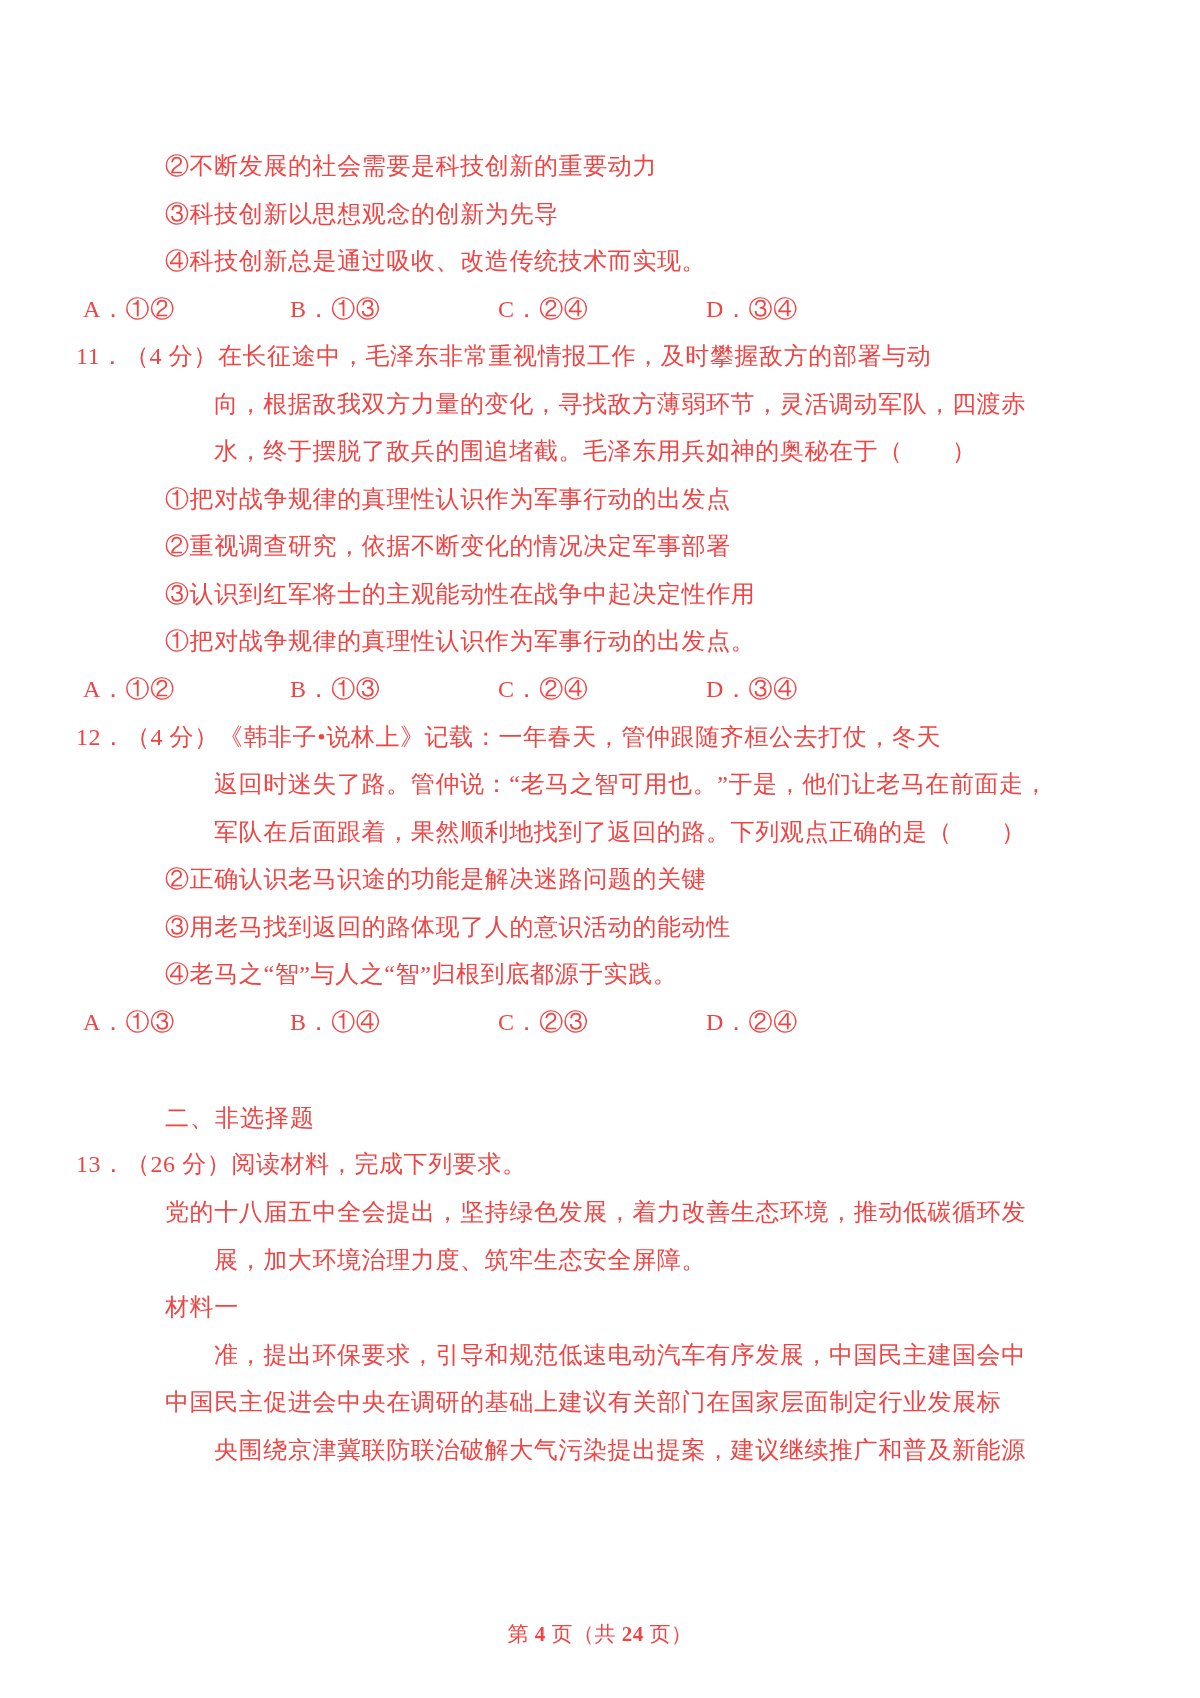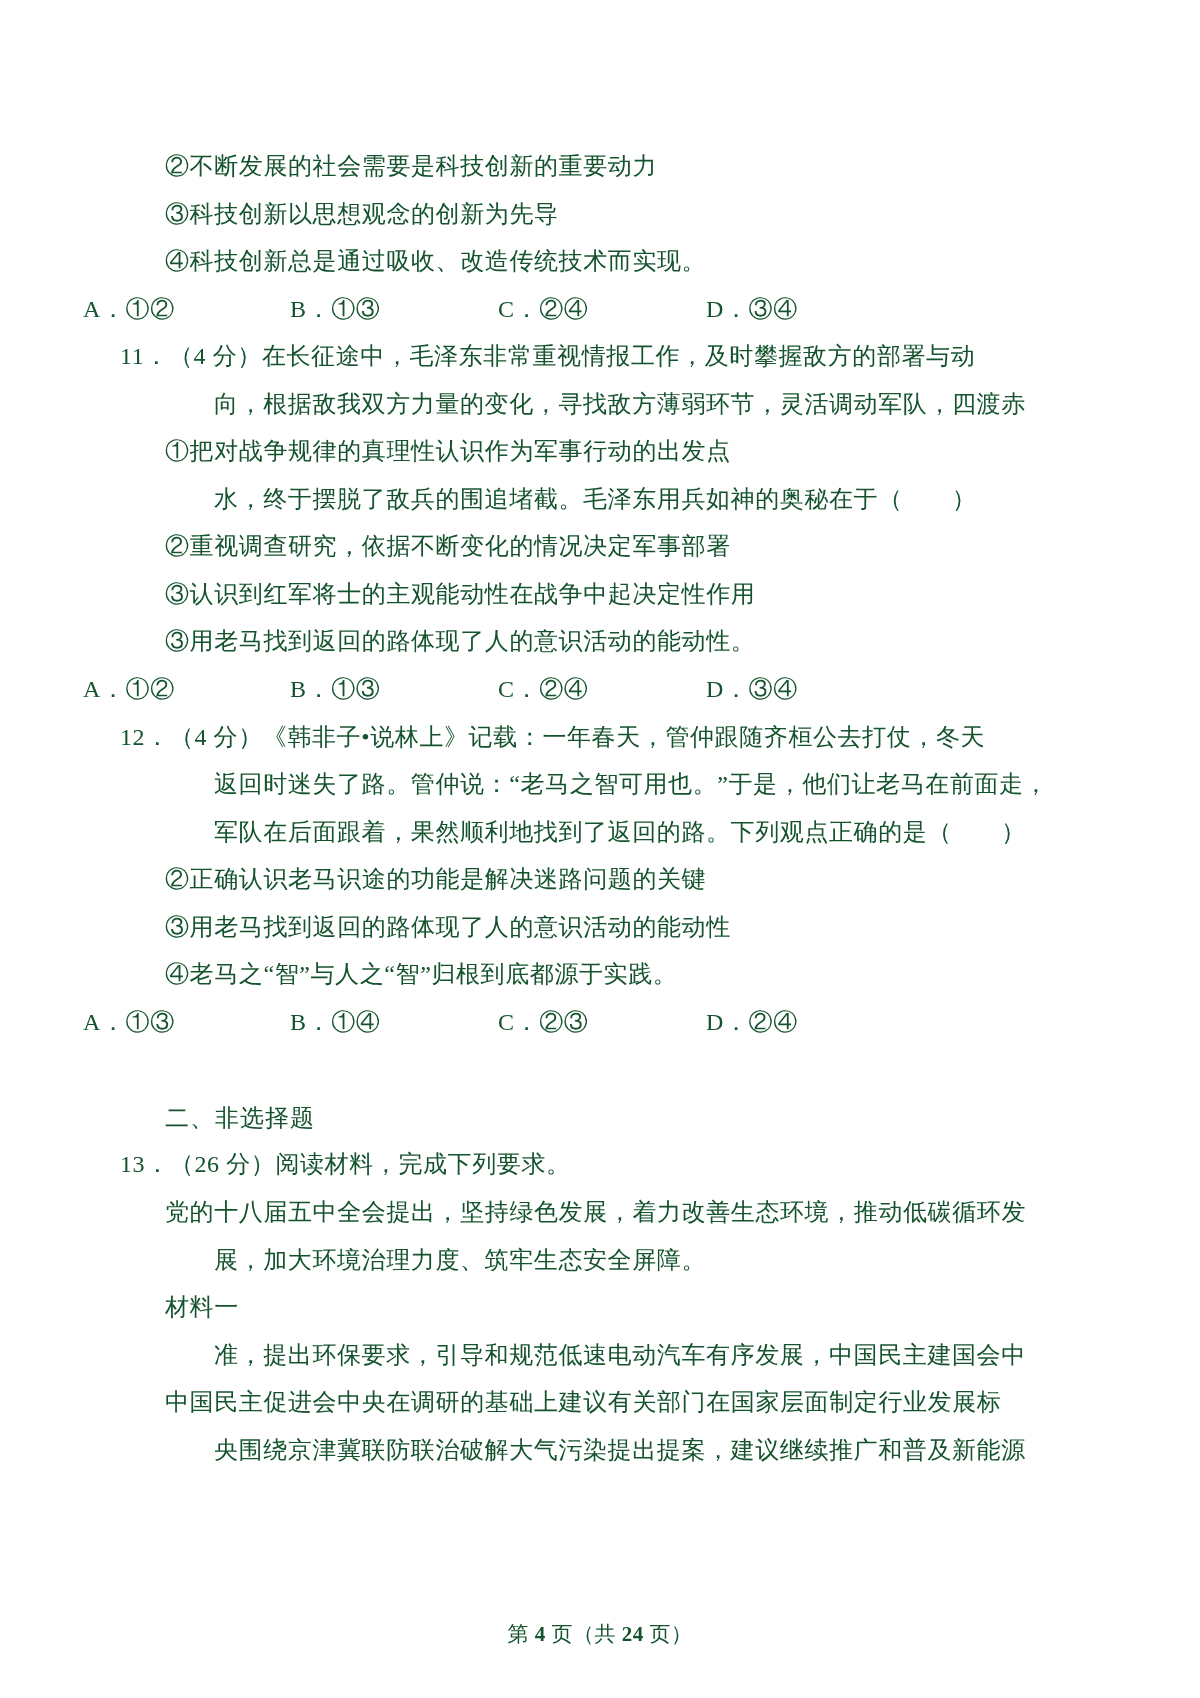--- a/index.html
+++ b/index.html
@@ -1,39 +1,39 @@
 <!DOCTYPE html>
 <html><head>
 <meta charset="utf-8">
 <style>
   html, body { margin: 0; padding: 0; background: #ffffff; }
   .page {
     position: relative;
     width: 1200px;
     height: 1698px;
     background: #ffffff;
-    color: #14532d;
+    color: #ef4444;
     font-family: "Liberation Serif", "DejaVu Serif", serif;
     overflow: hidden;
   }
   .content {
     position: absolute;
     top: 143px;
     left: 0;
     width: 100%;
   }
   .line {
     height: 47.55px;
     line-height: 47.55px;
     font-size: 24px;
     letter-spacing: 0.6px;
     white-space: nowrap;
   }
   .flush   { padding-left: 165px; }  
-  .qnum    { padding-left: 120px; }  
+  .qnum    { padding-left: 76px; }  
   .cont    { padding-left: 214px; }  
   .choices { padding-left: 83px; }  
   .choices .col   { display: inline-block; }
   .choices .col-a { width: 207px; }
   .choices .col-b { width: 208px; }
   .choices .col-c { width: 208px; }
   .spacer { height: 47.55px; }
   .section-heading {
     font-weight: 400;
     font-family: "Liberation Sans", "DejaVu Sans", sans-serif;
@@ -60,25 +60,25 @@
     <div class="line flush">②不断发展的社会需要是科技创新的重要动力</div>
     <div class="line flush">③科技创新以思想观念的创新为先导</div>
     <div class="line flush">④科技创新总是通过吸收、改造传统技术而实现。</div>
 
     <div class="line choices">
       <span class="col col-a">A．①②</span><span class="col col-b">B．①③</span><span class="col col-c">C．②④</span><span class="col col-d">D．③④</span>
     </div>
 
     <div class="line qnum">11．（4 分）在长征途中，毛泽东非常重视情报工作，及时攀握敌方的部署与动</div>
     <div class="line cont">向，根据敌我双方力量的变化，寻找敌方薄弱环节，灵活调动军队，四渡赤</div>
+    <div class="line cont">水，终于摆脱了敌兵的围追堵截。毛泽东用兵如神的奥秘在于（　　）</div>
     <div class="line flush">①把对战争规律的真理性认识作为军事行动的出发点</div>
-    <div class="line cont">水，终于摆脱了敌兵的围追堵截。毛泽东用兵如神的奥秘在于（　　）</div>
     <div class="line flush">②重视调查研究，依据不断变化的情况决定军事部署</div>
     <div class="line flush">③认识到红军将士的主观能动性在战争中起决定性作用</div>
-    <div class="line flush">③用老马找到返回的路体现了人的意识活动的能动性。</div>
+    <div class="line flush">①把对战争规律的真理性认识作为军事行动的出发点。</div>
     <div class="line choices">
       <span class="col col-a">A．①②</span><span class="col col-b">B．①③</span><span class="col col-c">C．②④</span><span class="col col-d">D．③④</span>
     </div>
 
     <div class="line qnum">12．（4 分）《韩非子•说林上》记载：一年春天，管仲跟随齐桓公去打仗，冬天</div>
     <div class="line cont">返回时迷失了路。管仲说：“老马之智可用也。”于是，他们让老马在前面走，</div>
     <div class="line cont">军队在后面跟着，果然顺利地找到了返回的路。下列观点正确的是（　　）</div>
     <div class="line flush">②正确认识老马识途的功能是解决迷路问题的关键</div>
     <div class="line flush">③用老马找到返回的路体现了人的意识活动的能动性</div>
     <div class="line flush">④老马之“智”与人之“智”归根到底都源于实践。</div>

